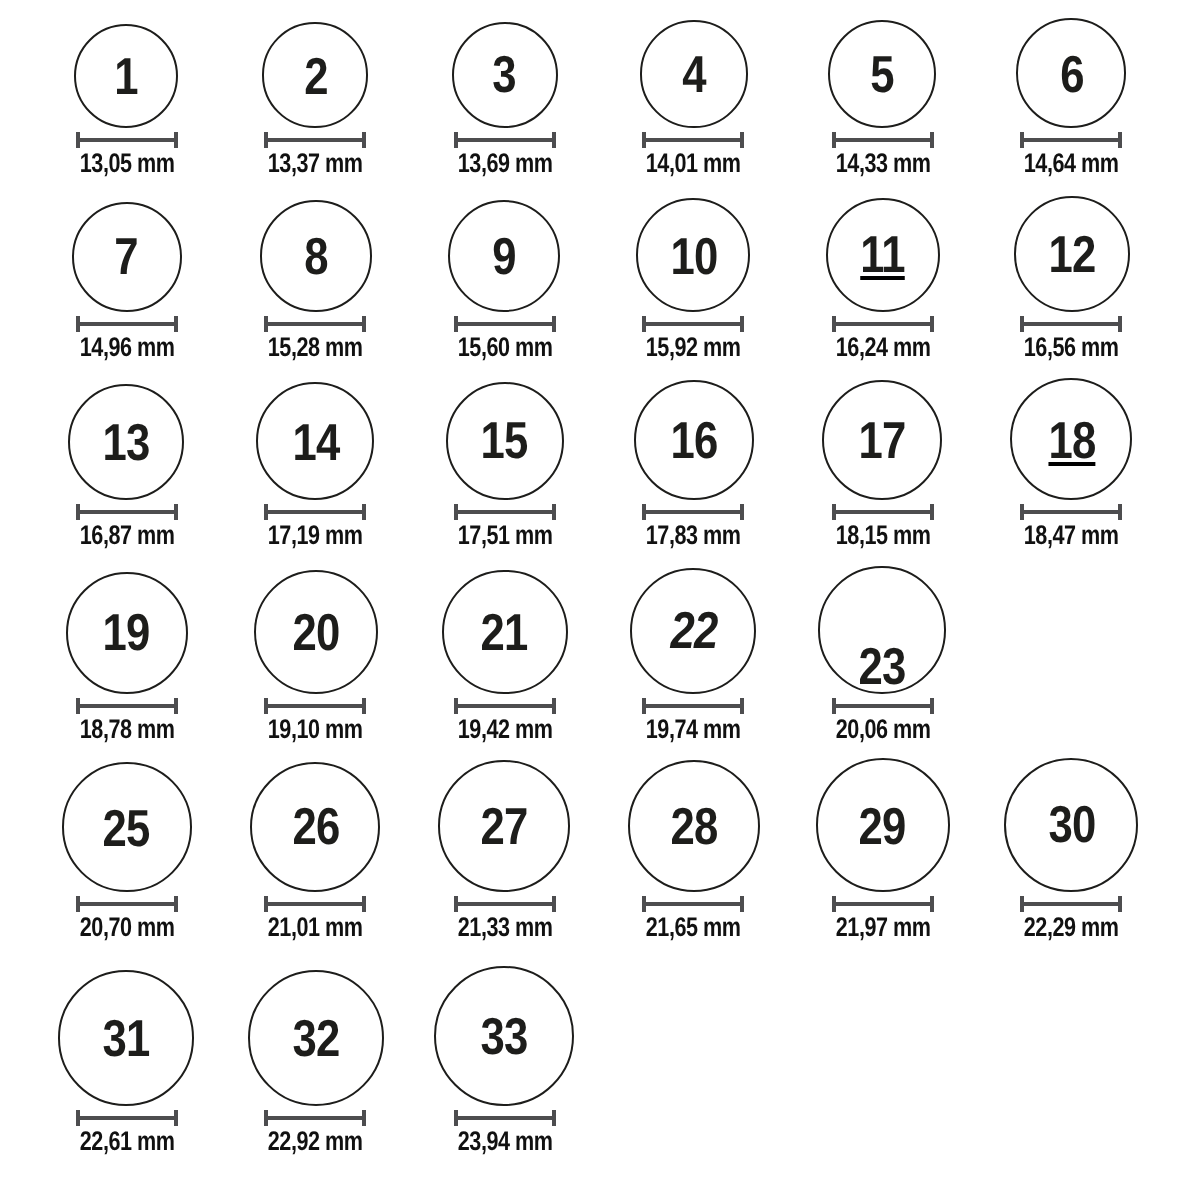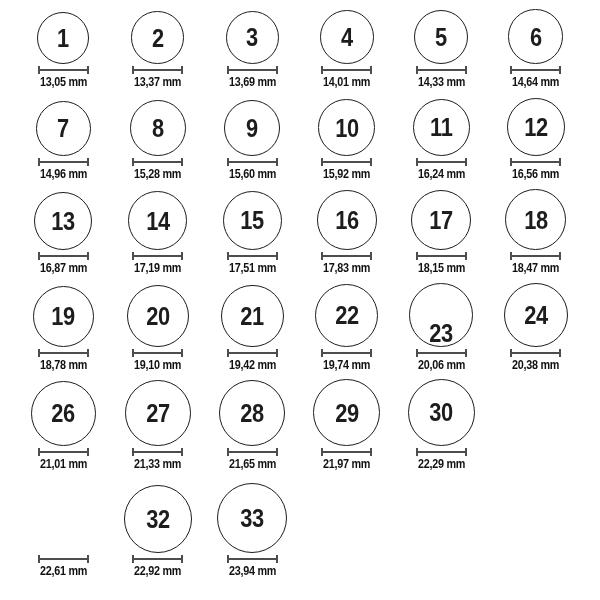--- a/index.html
+++ b/index.html
@@ -195,21 +195,21 @@
       <span class="num">10</span>
     </div>
     <div class="ruler">
       <div class="tick tick-l"></div>
       <div class="rline"></div>
       <div class="tick tick-r"></div>
     </div>
     <div class="label">15,92 mm</div>
   </div>
       <div class="cell">
-    <div class="circle" style="width: 57.3px; height: 57.3px;">
+    <div class="circle" style="width: 57.3px; height: 57.3px; text-decoration: underline;">
       <span class="num">11</span>
     </div>
     <div class="ruler">
       <div class="tick tick-l"></div>
       <div class="rline"></div>
       <div class="tick tick-r"></div>
     </div>
     <div class="label">16,24 mm</div>
   </div>
       <div class="cell">
@@ -274,21 +274,21 @@
       <span class="num">17</span>
     </div>
     <div class="ruler">
       <div class="tick tick-l"></div>
       <div class="rline"></div>
       <div class="tick tick-r"></div>
     </div>
     <div class="label">18,15 mm</div>
   </div>
       <div class="cell">
-    <div class="circle" style="width: 61px; height: 61px;">
+    <div class="circle" style="width: 61px; height: 61px; text-decoration: underline;">
       <span class="num">18</span>
     </div>
     <div class="ruler">
       <div class="tick tick-l"></div>
       <div class="rline"></div>
       <div class="tick tick-r"></div>
     </div>
     <div class="label">18,47 mm</div>
   </div>
     </div>
@@ -320,54 +320,54 @@
       <span class="num">21</span>
     </div>
     <div class="ruler">
       <div class="tick tick-l"></div>
       <div class="rline"></div>
       <div class="tick tick-r"></div>
     </div>
     <div class="label">19,42 mm</div>
   </div>
       <div class="cell">
-    <div class="circle" style="width: 63.1px; height: 63.1px;">
+    <div class="circle" style="width: 63.1px; height: 63.1px; font-style: italic;">
       <span class="num">22</span>
     </div>
     <div class="ruler">
       <div class="tick tick-l"></div>
       <div class="rline"></div>
       <div class="tick tick-r"></div>
     </div>
     <div class="label">19,74 mm</div>
   </div>
       <div class="cell">
     <div class="circle" style="width: 63.6px; height: 63.6px; align-items: flex-end;">
       <span class="num">23</span>
     </div>
     <div class="ruler">
       <div class="tick tick-l"></div>
       <div class="rline"></div>
       <div class="tick tick-r"></div>
     </div>
     <div class="label">20,06 mm</div>
   </div>
-      <div class="cell">
-    <div class="circle" style="width: 64.1px; height: 64.1px;">
-      <span class="num">24</span>
-    </div>
-    <div class="ruler">
-      <div class="tick tick-l"></div>
-      <div class="rline"></div>
-      <div class="tick tick-r"></div>
-    </div>
-    <div class="label">20,38 mm</div>
-  </div>
     </div>
     <div class="row" style="height: 100px; padding-bottom: 5px;">
+      <div class="cell">
+    <div class="circle" style="width: 64.7px; height: 64.7px;">
+      <span class="num">25</span>
+    </div>
+    <div class="ruler">
+      <div class="tick tick-l"></div>
+      <div class="rline"></div>
+      <div class="tick tick-r"></div>
+    </div>
+    <div class="label">20,70 mm</div>
+  </div>
       <div class="cell">
     <div class="circle" style="width: 65.2px; height: 65.2px;">
       <span class="num">26</span>
     </div>
     <div class="ruler">
       <div class="tick tick-l"></div>
       <div class="rline"></div>
       <div class="tick tick-r"></div>
     </div>
     <div class="label">21,01 mm</div>
@@ -412,20 +412,23 @@
     <div class="ruler">
       <div class="tick tick-l"></div>
       <div class="rline"></div>
       <div class="tick tick-r"></div>
     </div>
     <div class="label">22,29 mm</div>
   </div>
     </div>
     <div class="row" style="height: 125px; padding-bottom: 23px;">
       <div class="cell">
+    <div class="circle" style="width: 67.8px; height: 67.8px;">
+      <span class="num">31</span>
+    </div>
     <div class="ruler">
       <div class="tick tick-l"></div>
       <div class="rline"></div>
       <div class="tick tick-r"></div>
     </div>
     <div class="label">22,61 mm</div>
   </div>
       <div class="cell">
     <div class="circle" style="width: 68.3px; height: 68.3px;">
       <span class="num">32</span>

